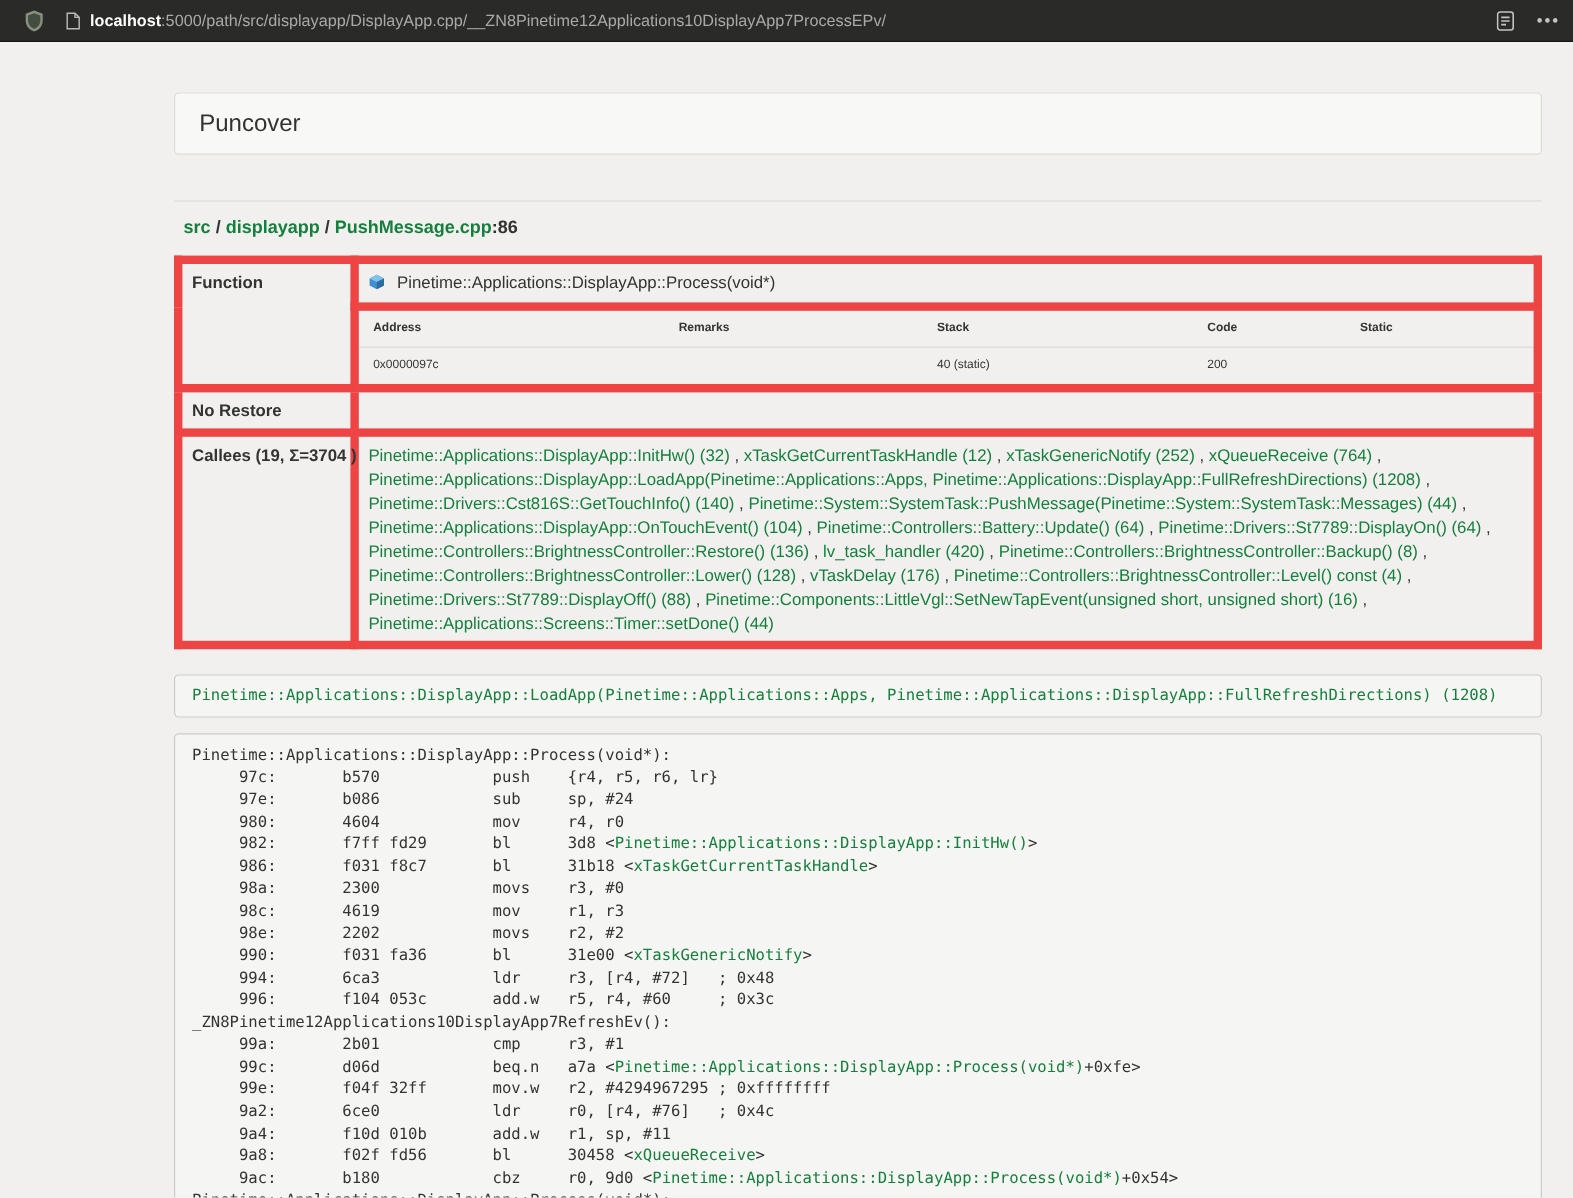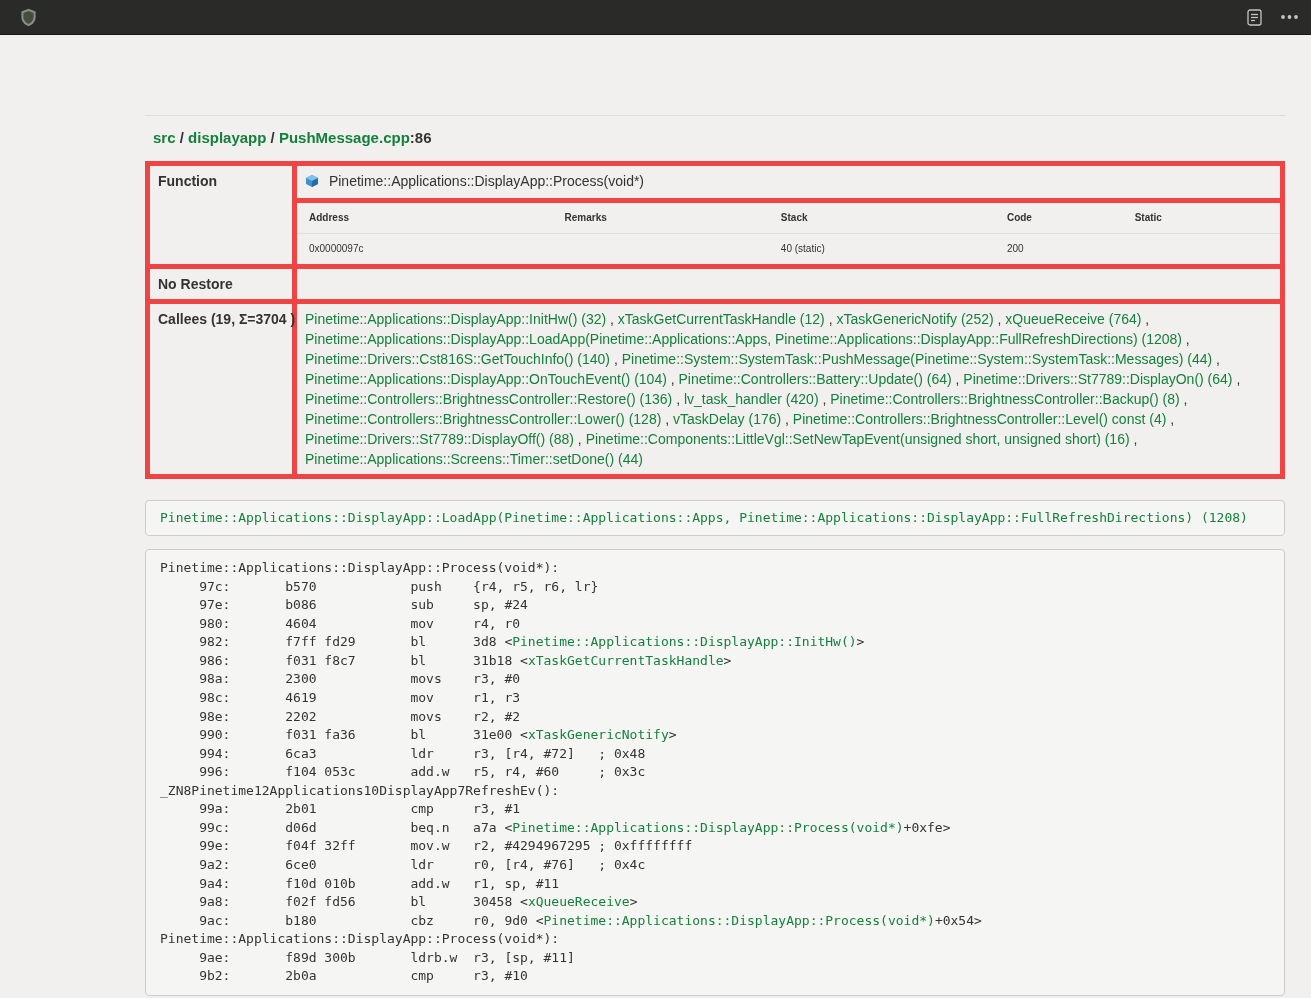--- a/index.html
+++ b/index.html
@@ -35,21 +35,21 @@
   }
 
   hr.sep { border: 0; border-top: 1px solid #ddd; margin: 38px 0 12px 0; }
 
   .breadcrumb { font-size: 15px; font-weight: bold; color: #333; margin: 0 0 13px 8px; line-height: 20px; }
   .breadcrumb a { font-weight: bold; }
 
   table.main { border-collapse: collapse; width: 100%; table-layout: fixed; }
   table.main > tbody > tr > th,
   table.main > tbody > tr > td {
-    border: 5px solid #ef4444; padding: 5px 8px; vertical-align: top;
+    border: 7px solid #ef4444; padding: 5px 8px; vertical-align: top;
     text-align: left; font-size: 14px; line-height: 20px;
   }
   table.main > tbody > tr > th { font-weight: bold; white-space: nowrap; }
   col.c-label { width: 147px; }
   td.nested-holder { padding: 0 !important; }
 
   table.nested { width: 100%; border-collapse: collapse; }
   table.nested th, table.nested td {
     border: 0; border-bottom: 1px solid #ddd;
     padding: 5px 12px; text-align: left; font-size: 10px; line-height: 20px;
@@ -76,40 +76,52 @@
 </head>
 <body>
 
 <div class="topbar">
   <span class="ico shield">
     <svg width="17" height="19" viewBox="0 0 17 19">
       <path d="M8.5 0.8 L15.6 3.4 V9 C15.6 13.6 12.6 16.9 8.5 18.2 C4.4 16.9 1.4 13.6 1.4 9 V3.4 Z" fill="#87907f"></path>
       <path d="M8.5 3.1 L13.6 5 V9 C13.6 12.3 11.4 14.8 8.5 15.9 C5.6 14.8 3.4 12.3 3.4 9 V5 Z" fill="#454c42"></path>
     </svg>
   </span>
+  <div style="display:flex;align-items:center;">
+    <span class="ico pageico">
+      <svg width="12" height="15" viewBox="0 0 12 15">
+        <path d="M1 1 h6.5 l3.5 3.5 V14 H1 Z" fill="none" stroke="#b9b9b9" stroke-width="1.2"></path>
+        <path d="M7.5 1 v3.5 H11" fill="none" stroke="#b9b9b9" stroke-width="1.2"></path>
+      </svg>
+    </span>
+    <span class="url"><span class="host">localhost</span><span class="path">:5000/path/src/displayapp/DisplayApp.cpp/__ZN8Pinetime12Applications10DisplayApp7ProcessEPv/</span></span>
+  </div>
   <div class="spacer"></div>
   <span class="ico reader">
     <svg width="15" height="17" viewBox="0 0 15 17">
       <rect x="1" y="1" width="13" height="15" rx="2" fill="none" stroke="#c4c4c4" stroke-width="1.3"></rect>
       <line x1="4" y1="5.5" x2="11" y2="5.5" stroke="#c4c4c4" stroke-width="1.3"></line>
       <line x1="4" y1="8.5" x2="11" y2="8.5" stroke="#c4c4c4" stroke-width="1.3"></line>
       <line x1="4" y1="11.5" x2="8" y2="11.5" stroke="#c4c4c4" stroke-width="1.3"></line>
     </svg>
   </span>
   <span class="ico menudots">
     <svg width="19" height="6" viewBox="0 0 19 6">
       <circle cx="3" cy="3" r="1.9" fill="#c4c4c4"></circle>
       <circle cx="9.5" cy="3" r="1.9" fill="#c4c4c4"></circle>
       <circle cx="16" cy="3" r="1.9" fill="#c4c4c4"></circle>
     </svg>
   </span>
 </div>
 
 <div class="content">
 
+  <div class="title-panel">
+    <span>Puncover</span>
+  </div>
 
   <hr class="sep">
 
   <div class="breadcrumb"><a href="#">src</a> / <a href="#">displayapp</a> / <a href="#">PushMessage.cpp</a>:86</div>
 
   <table class="main">
     <colgroup>
         <col class="c-label">
         <col>
       </colgroup>

